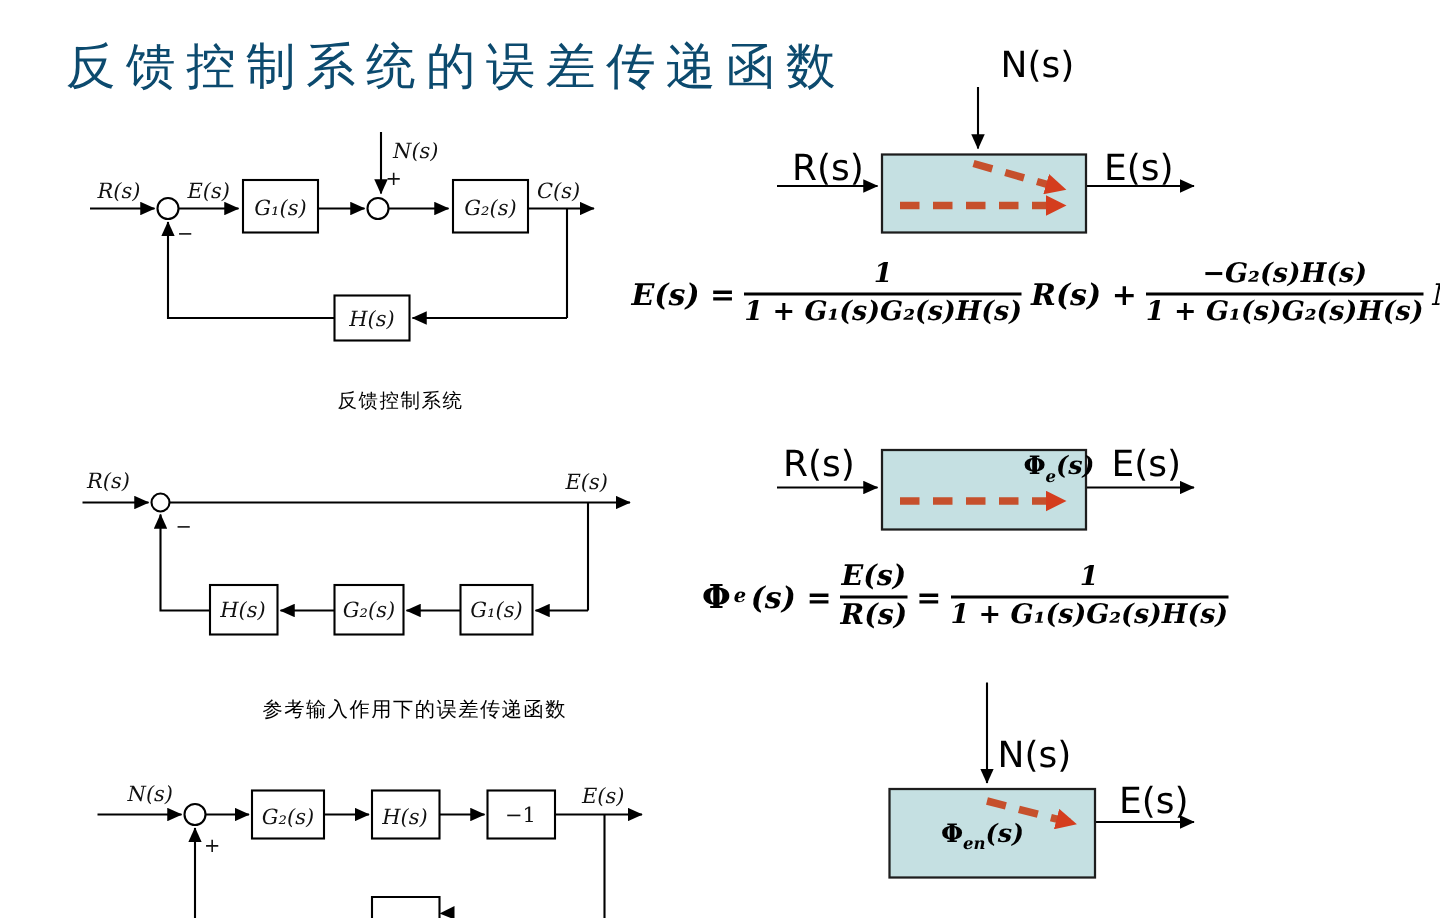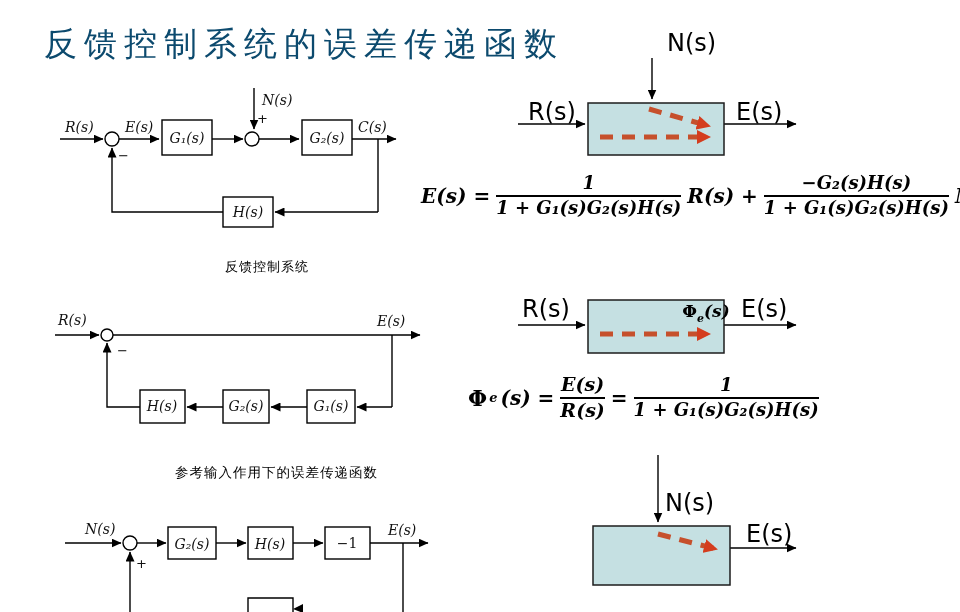--- a/index.html
+++ b/index.html
@@ -188,14 +188,17 @@
   <svg style="left:588px;top:450px;" width="310" height="145" viewBox="0 0 310 145">
     <g class="wire">
       <path d="M70,5 V72" marker-end="url(#ab)"></path>
       <path d="M142,98 H208" marker-end="url(#ab)"></path>
     </g>
     <rect class="bluebox" x="5" y="76" width="137" height="59"></rect>
     <path class="dash" d="M70,84 L128,99" marker-end="url(#ar)"></path>
     <text class="big" x="77" y="61">N(s)</text>
     <text class="big" x="158" y="92">E(s)</text>
   </svg>
+  <div class="flowlabel" style="left:600px;top:546px;width:110px;">
+    <span>Φ</span><span class="ps">en</span><span class="pa">(s)</span>
+  </div>
 
 </div>
 
 </body></html>

